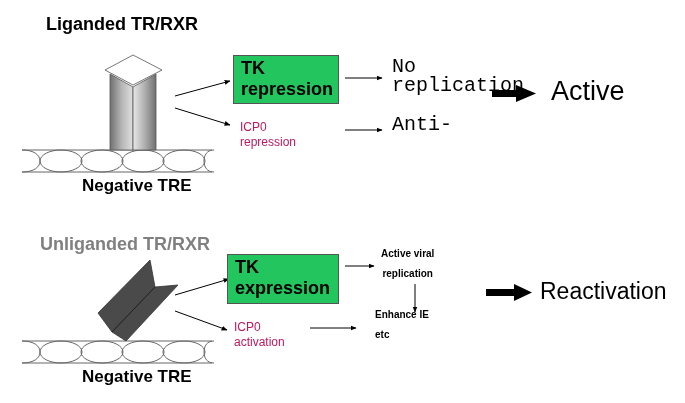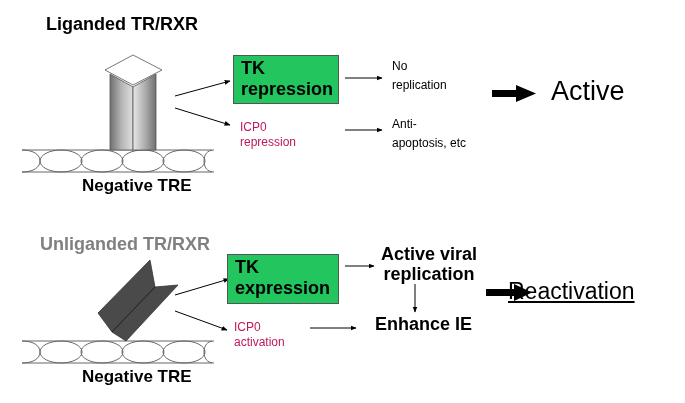--- a/index.html
+++ b/index.html
@@ -5,22 +5,22 @@
     html, body { margin: 0; padding: 0; background: #ffffff; }
     body { width: 685px; height: 403px; position: relative; overflow: hidden;
            font-family: "Liberation Sans", sans-serif; color: #000; }
     .abs { position: absolute; white-space: nowrap; }
     .title { font-weight: bold; font-size: 18px; }
     .title.grey { color: #808080; }
     .tre { font-weight: bold; font-size: 17px; }
     .box { position: absolute; border: 1px solid #555; background: #22c55e; }
     .box span { display: block; font-weight: bold; font-size: 18px; line-height: 21px; }
     .small { font-size: 12px; line-height: 15px; color: #be185d; }
-    .mid { font-size: 12px; line-height: 19px; }
-    .midb { font-size: 18px; line-height: 20px; font-weight: bold; }
+    .mid { font-size: 20px; line-height: 19px; font-family: Liberation Mono, monospace; }
+    .midb { font-size: 10px; line-height: 20px; font-weight: bold; }
     .big { font-size: 27px; }
     .big2 { font-size: 23px; }
     svg.layer { position: absolute; left: 0; top: 0; }
   </style>
 </head>
 <body>
 
 <svg class="layer" width="685" height="403" viewBox="0 0 685 403">
   <defs>
     <linearGradient id="pillarL" x1="0" x2="1" y1="0" y2="0">
@@ -109,21 +109,20 @@
   <div>repression</div>
 </div>
 
 <div class="abs mid" style="left:392px; top:57px;">
   <div>No</div>
   <div>replication</div>
 </div>
 
 <div class="abs mid" style="left:392px; top:115px;">
   <div>Anti-</div>
-  <div>apoptosis, etc</div>
 </div>
 
 <div class="abs big" style="left:551px; top:76px;">Active</div>
 
 <div class="abs title grey" style="left:40px; top:234px;">Unliganded TR/RXR</div>
 <div class="abs tre" style="left:82px; top:367px;">Negative TRE</div>
 
 <div class="box" style="left:227px; top:254px; width:110px; height:48px;">
   <span style="margin:2px 0 0 7px;">TK</span>
   <span style="margin:0 0 8px 7px;">expression</span>
@@ -132,17 +131,18 @@
 <div class="abs small" style="left:234px; top:320px;">
   <div>ICP0</div>
   <div>activation</div>
 </div>
 
 <div class="abs midb" style="left:381px; top:244px; text-align:center;">
   <div>Active viral</div>
   <div>replication</div>
 </div>
 
-<div class="abs midb" style="left:375px; top:314px;">
+<div class="abs midb" style="left:375px; top:305px;">
   <div>Enhance IE</div>
+  <div>etc</div>
 </div>
 
-<div class="abs big2" style="left:508px; top:278px;text-decoration:underline;">Reactivation</div>
+<div class="abs big2" style="left:540px; top:278px;">Reactivation</div>
 
 </body></html>

